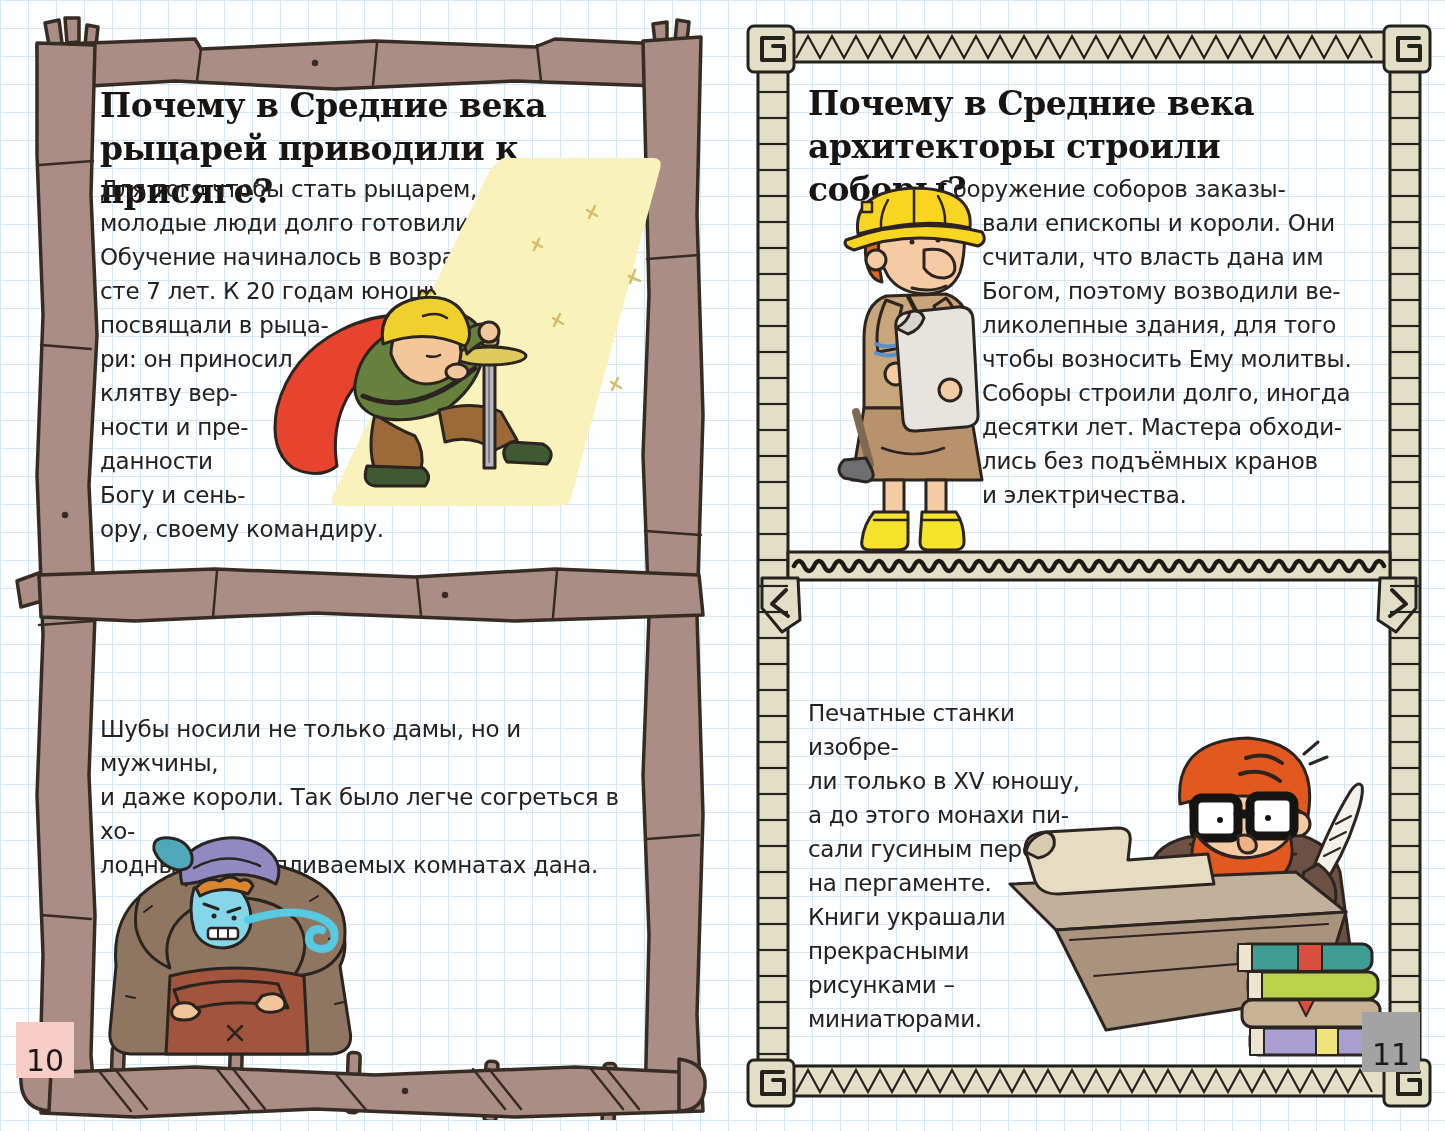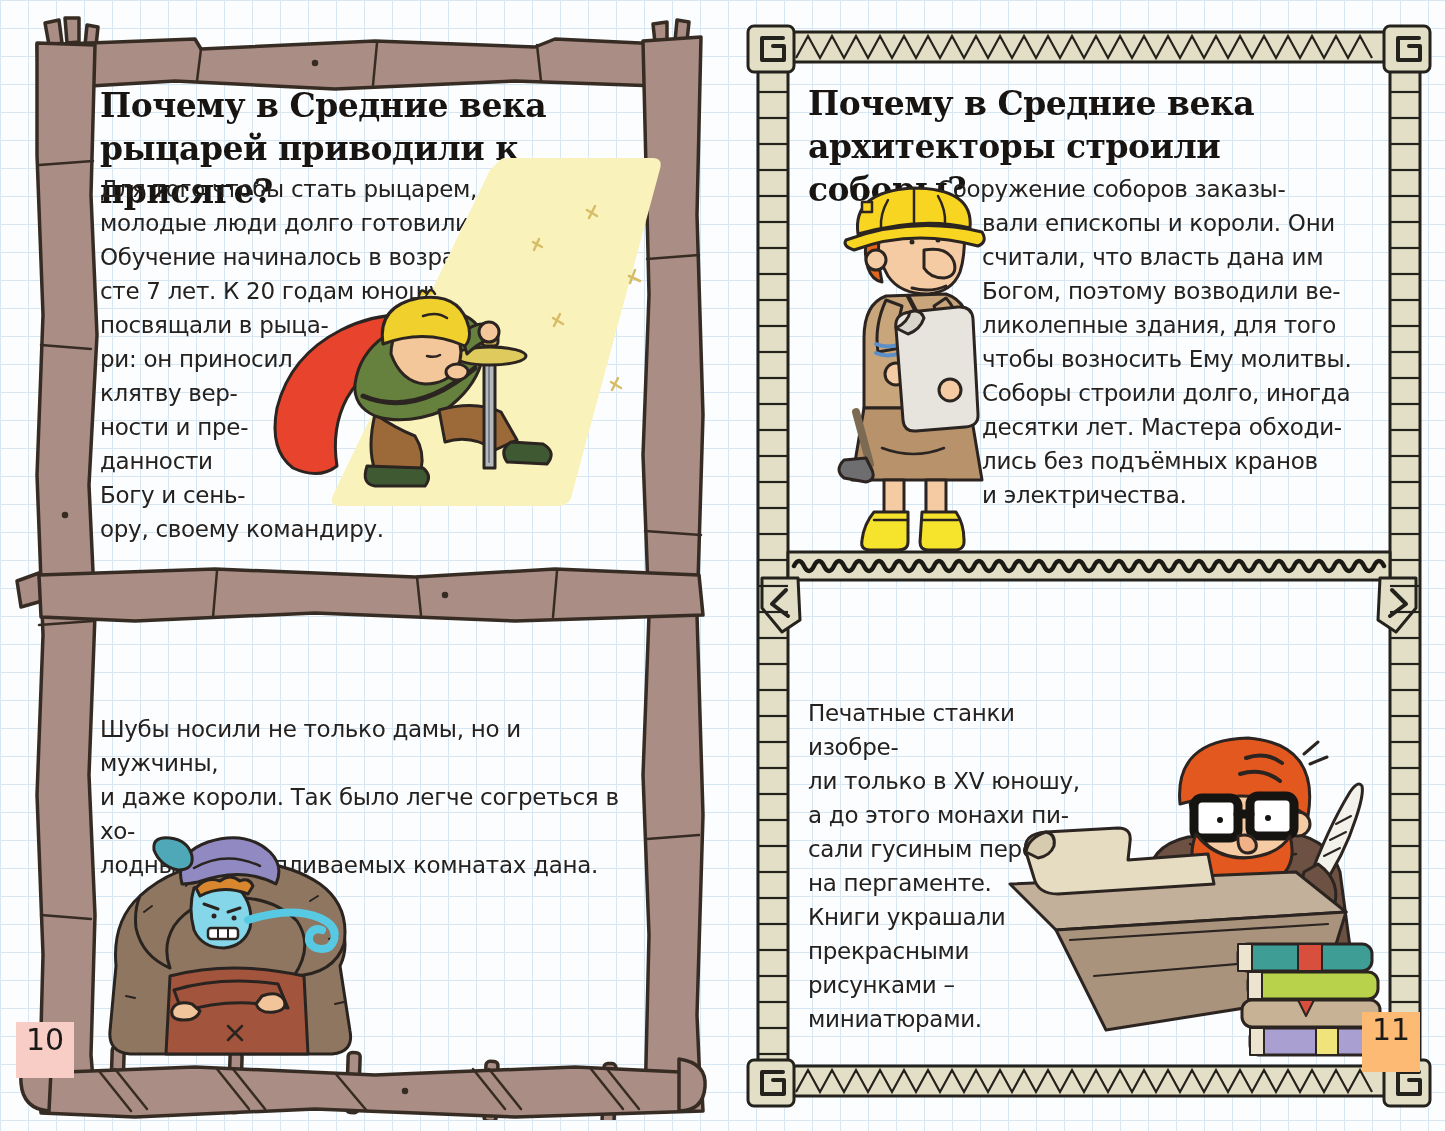--- a/index.html
+++ b/index.html
@@ -17,21 +17,21 @@
     font-family:"DejaVu Serif",serif;font-weight:600;
     font-size:33px;line-height:43px;color:#181411;white-space:pre-line;
     letter-spacing:-0.5px;
   }
   .body-text{
     font-family:"DejaVu Sans",sans-serif;font-size:23px;line-height:34px;
     color:#24211e;white-space:pre-line;letter-spacing:-0.3px;
   }
   .first-outdent{text-indent:-45px}
   .tab{
-    display:flex;align-items:flex-start;justify-content:center;
+    display:flex;align-items:flex-end;justify-content:center;
     font-family:"DejaVu Sans",sans-serif;font-size:30px;color:#1c1a18;
     z-index:30;
   }
   svg{display:block}
 </style>
 </head>
 <body>
 
 <div class="abs" style="left:0;top:0;width:722px;height:1131px">
 
@@ -379,16 +379,16 @@
         <rect x="250" y="240" width="14" height="27" fill="#ece4cf" stroke-width="2"></rect>
         <rect x="244" y="268" width="138" height="27" rx="10" fill="#c7b295"></rect>
         <path d="M300,268 l8,16 l8,-16 Z" fill="#d94f3d" stroke-width="2"></path>
         <rect x="252" y="296" width="132" height="27" rx="10" fill="#a99fd1"></rect>
         <rect x="318" y="296" width="22" height="27" fill="#efe37a" stroke-width="2"></rect>
         <rect x="252" y="296" width="14" height="27" fill="#ece4cf" stroke-width="2"></rect>
       </g>
     </g>
   </svg>
 
-  <div class="abs tab" style="left:640px;top:1012px;width:58px;height:60px;background:#fdba74">
+  <div class="abs tab" style="left:640px;top:1012px;width:58px;height:60px;background:#a3a3a3">
     <span>11</span>
   </div>
 </div>
 
 </body></html>

